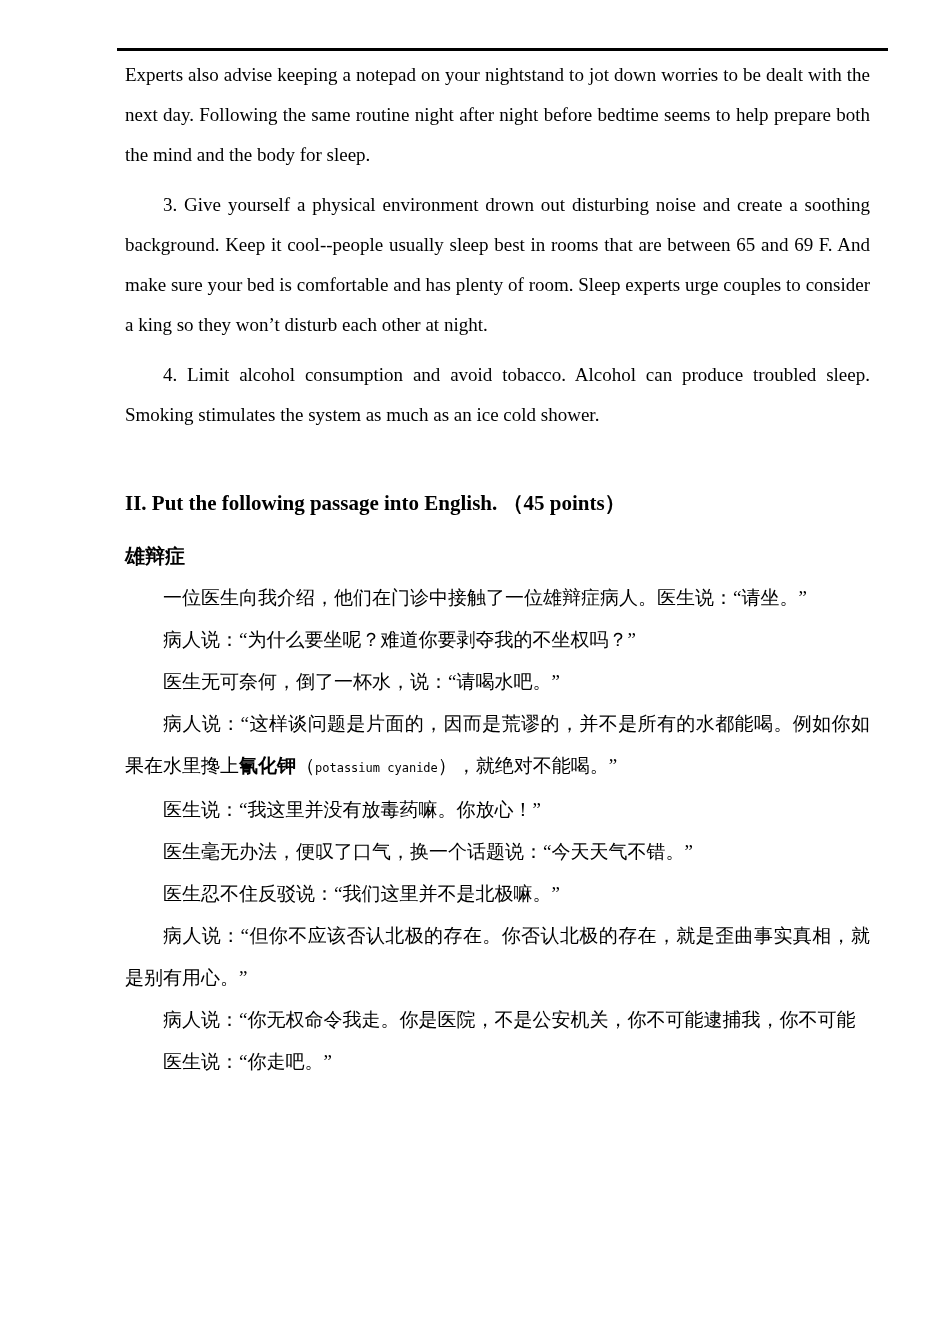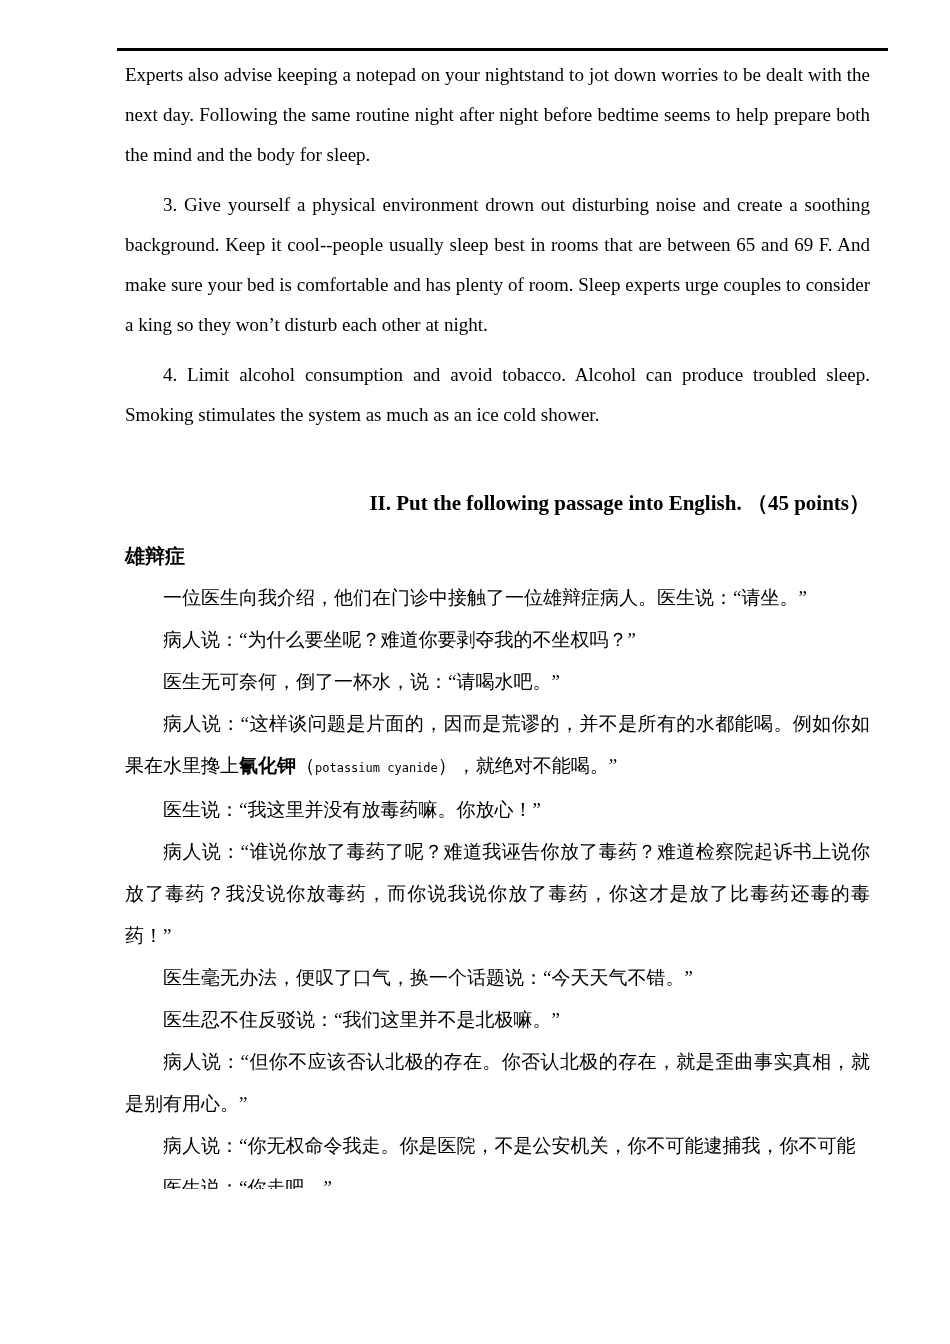--- a/index.html
+++ b/index.html
@@ -39,21 +39,21 @@
   }
   .en-para.no-indent {
     margin-top: 0;
     text-indent: 0;
   }
   .section-heading {
     margin: 48px 0 0 0;
     font-size: 21px;
     font-weight: bold;
     line-height: 40px;
-    text-align: right;
+    text-align: left;
   }
   .passage-title {
     margin: 12px 0 0 0;
     font-size: 20px;
     font-weight: bold;
     line-height: 42px;
     text-align: left;
   }
   .cn-para {
     margin: 0;
@@ -97,21 +97,20 @@
     <h2 class="section-heading">II. Put the following passage into English.  （45 points）</h2>
 
     <h3 class="passage-title">雄辩症</h3>
 
     <div id="chinese-paragraphs">
         <p class="cn-para"><span class="seg-normal">一位医生向我介绍，他们在门诊中接触了一位雄辩症病人。医生说：“请坐。”</span></p>
         <p class="cn-para"><span class="seg-normal">病人说：“为什么要坐呢？难道你要剥夺我的不坐权吗？”</span></p>
         <p class="cn-para"><span class="seg-normal">医生无可奈何，倒了一杯水，说：“请喝水吧。”</span></p>
         <p class="cn-para"><span class="seg-normal">病人说：“这样谈问题是片面的，因而是荒谬的，并不是所有的水都能喝。例如你如果在水里搀上</span><span class="seg-bold">氰化钾</span><span class="seg-normal">（</span><span class="seg-mono">potassium cyanide</span><span class="seg-normal">），就绝对不能喝。”</span></p>
         <p class="cn-para"><span class="seg-normal">医生说：“我这里并没有放毒药嘛。你放心！”</span></p>
-        <p class="cn-para"><span class="seg-normal">病人说：“谁说你放了毒药了呢？难道我诬告你放了毒药？难道检察院起诉书上说你放了毒药？我没说你放毒药，而你说我说你放了毒药，你这才是放了比毒药还毒的毒药！”</span></p>
         <p class="cn-para"><span class="seg-normal">医生毫无办法，便叹了口气，换一个话题说：“今天天气不错。”</span></p>
         <p class="cn-para"><span class="seg-normal">医生忍不住反驳说：“我们这里并不是北极嘛。”</span></p>
         <p class="cn-para"><span class="seg-normal">病人说：“但你不应该否认北极的存在。你否认北极的存在，就是歪曲事实真相，就是别有用心。”</span></p>
         <p class="cn-para"><span class="seg-normal">病人说：“你无权命令我走。你是医院，不是公安机关，你不可能逮捕我，你不可能</span></p>
         <p class="cn-para"><span class="seg-normal">医生说：“你走吧。”</span></p>
       </div>
   </div>
 
   <div class="footer">第 2 页 共 4 页</div>
 </div>

